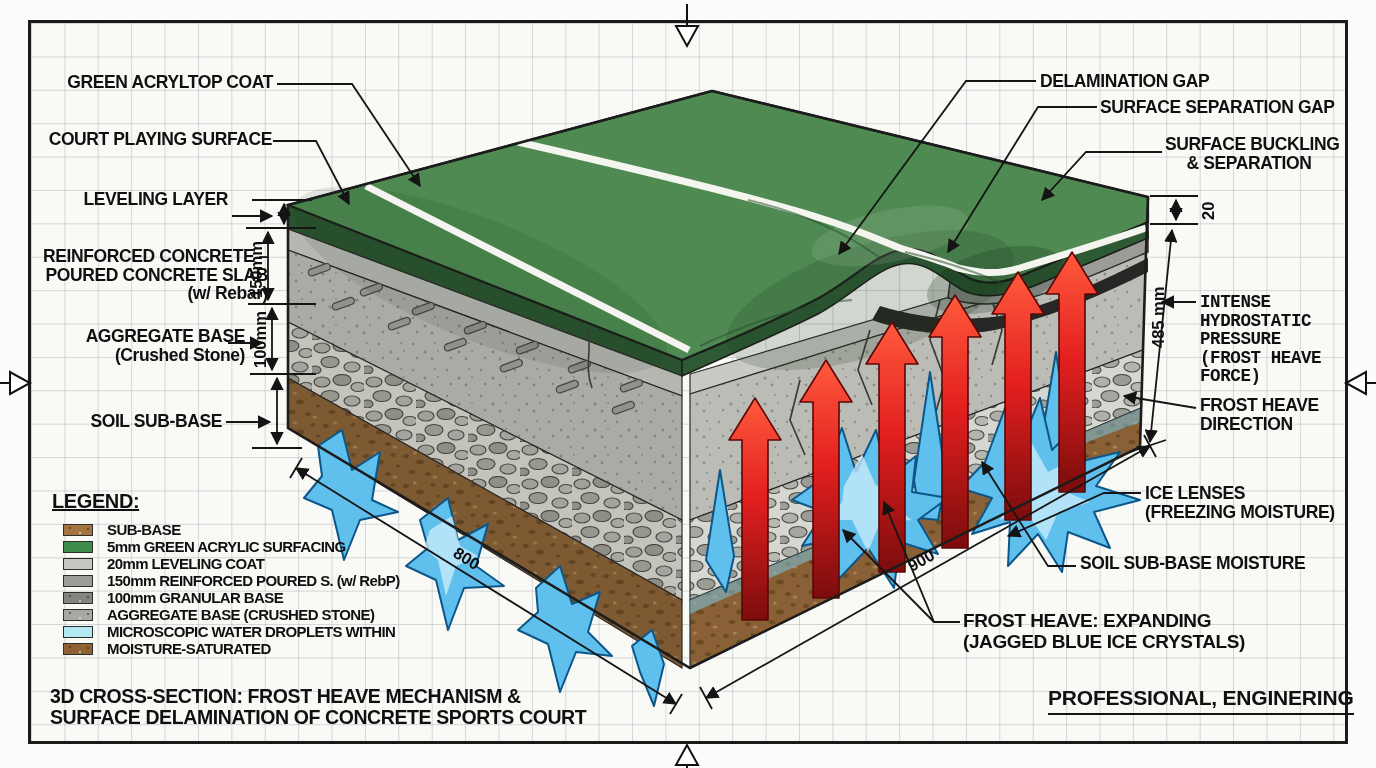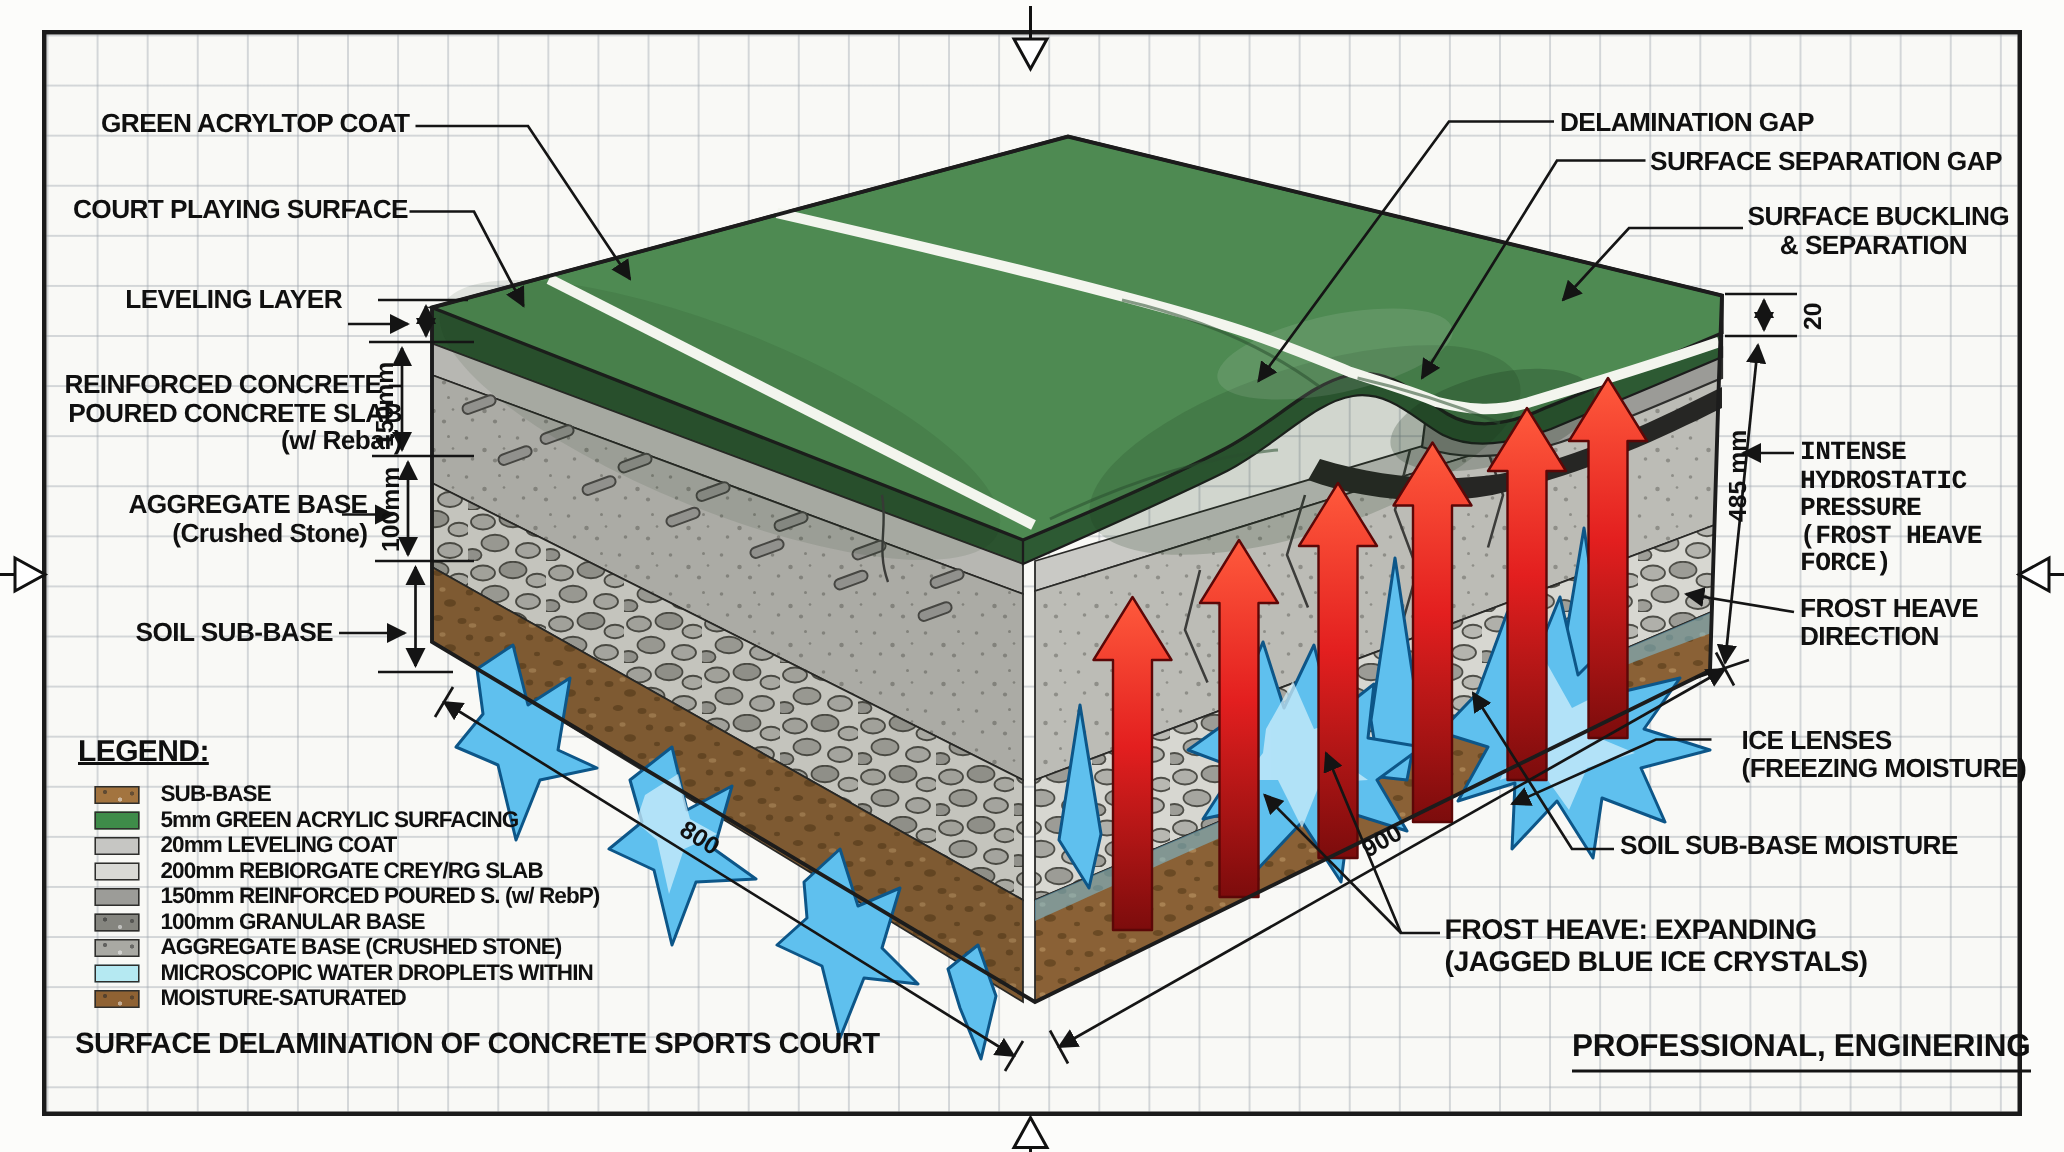--- a/index.html
+++ b/index.html
@@ -260,21 +260,21 @@
   <div>INTENSE</div>
   <div>HYDROSTATIC</div>
   <div>PRESSURE</div>
   <div>(FROST HEAVE</div>
   <div>FORCE)</div>
 </div>
 <div class="lbl" style="left:1200px;top:396px;">
   <div>FROST HEAVE</div>
   <div>DIRECTION</div>
 </div>
-<div class="lbl" style="left:1145px;top:484px;margin-left:16px;">
+<div class="lbl" style="left:1145px;top:484px;">
   <div>ICE LENSES</div>
   <div>(FREEZING MOISTURE)</div>
 </div>
 <div class="lbl" style="left:1080px;top:554px;">SOIL SUB-BASE MOISTURE</div>
 <div class="lbl big" style="left:963px;top:610px;">
   <div>FROST HEAVE: EXPANDING</div>
   <div>(JAGGED BLUE ICE CRYSTALS)</div>
 </div>
 
 <div class="legend">
@@ -285,24 +285,20 @@
     </div>
   <div class="lrow">
       <div class="sw" style="background-color: rgb(62, 140, 73);"></div>
       <span>5mm GREEN ACRYLIC SURFACING</span>
     </div>
   <div class="lrow">
       <div class="sw" style="background-color: rgb(198, 198, 195);"></div>
       <span>20mm LEVELING COAT</span>
     </div>
   <div class="lrow">
-      <div class="sw" style="background-color: rgb(217, 217, 213);"></div>
-      <span>200mm REBIORGATE CREY/RG SLAB</span>
-    </div>
-  <div class="lrow">
       <div class="sw" style="background-color: rgb(156, 156, 152);"></div>
       <span>150mm REINFORCED POURED S. (w/ RebP)</span>
     </div>
   <div class="lrow">
       <div class="sw tex" style="background-color: rgb(133, 133, 127);"></div>
       <span>100mm GRANULAR BASE</span>
     </div>
   <div class="lrow">
       <div class="sw tex" style="background-color: rgb(169, 169, 163);"></div>
       <span>AGGREGATE BASE (CRUSHED STONE)</span>
@@ -311,15 +307,16 @@
       <div class="sw" style="background-color: rgb(181, 233, 242);"></div>
       <span>MICROSCOPIC WATER DROPLETS WITHIN</span>
     </div>
   <div class="lrow">
       <div class="sw tex" style="background-color: rgb(143, 98, 51);"></div>
       <span>MOISTURE-SATURATED</span>
     </div>
 </div>
 
 <div class="title">
+  <div>3D CROSS-SECTION: FROST HEAVE MECHANISM &amp;</div>
   <div>SURFACE DELAMINATION OF CONCRETE SPORTS COURT</div>
 </div>
 <div class="prof">PROFESSIONAL, ENGINERING</div>
 
 </body></html>

